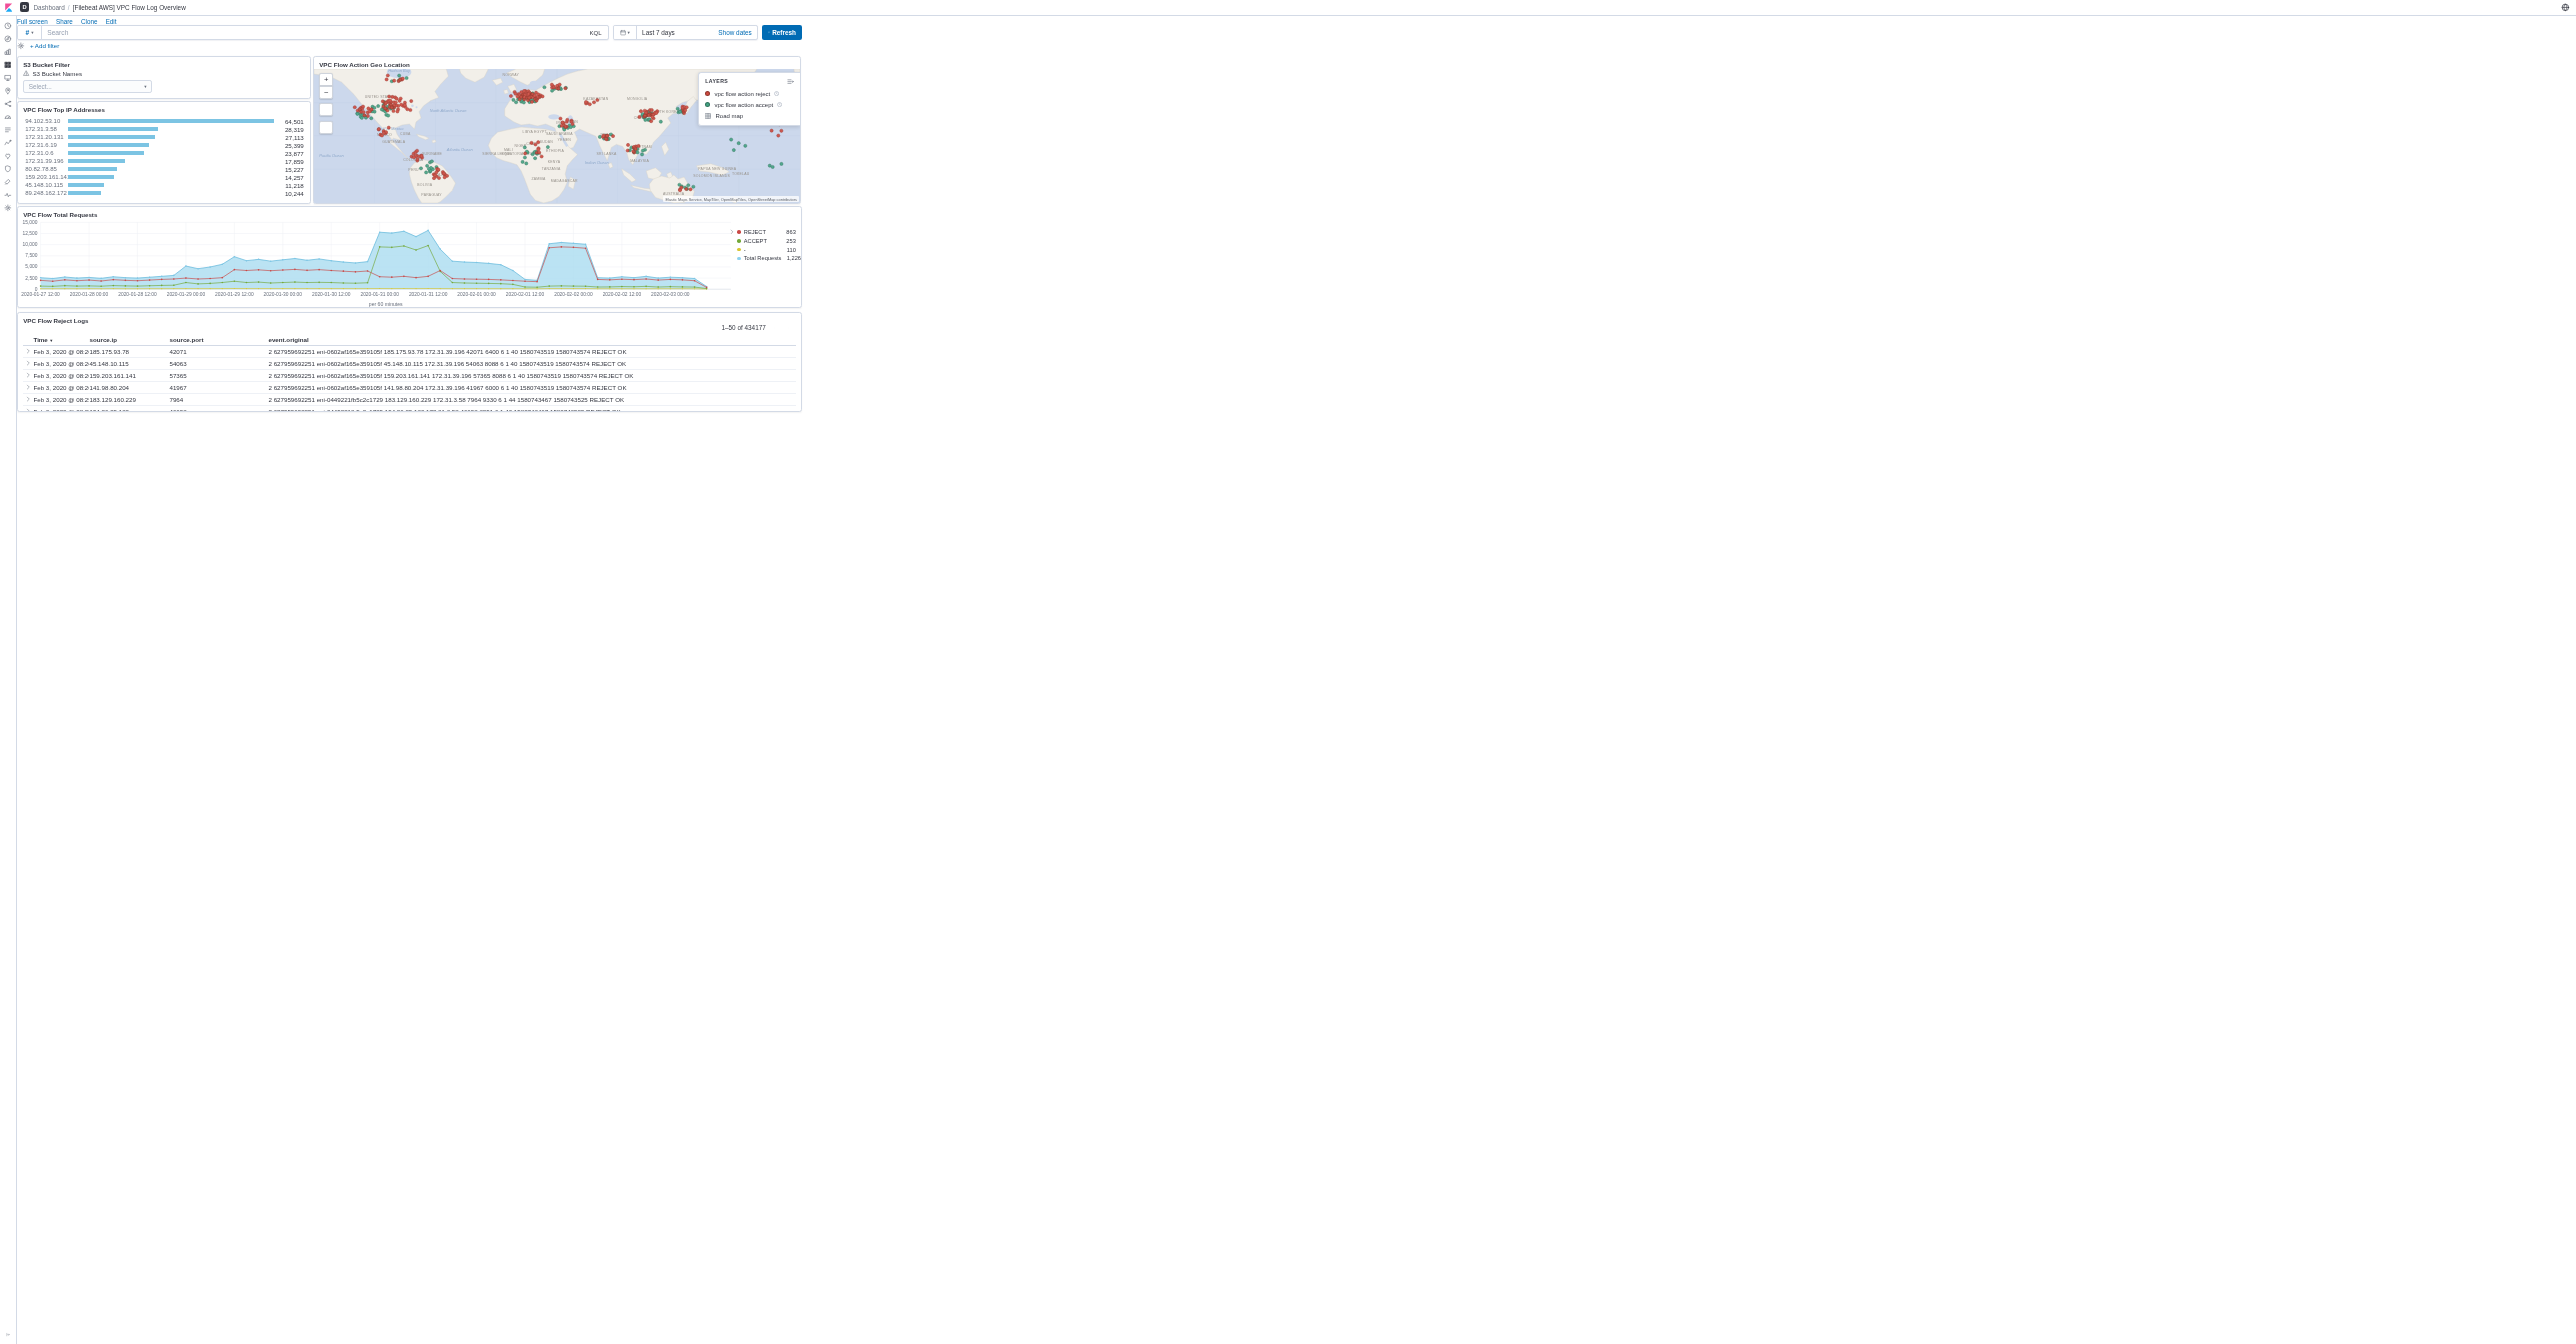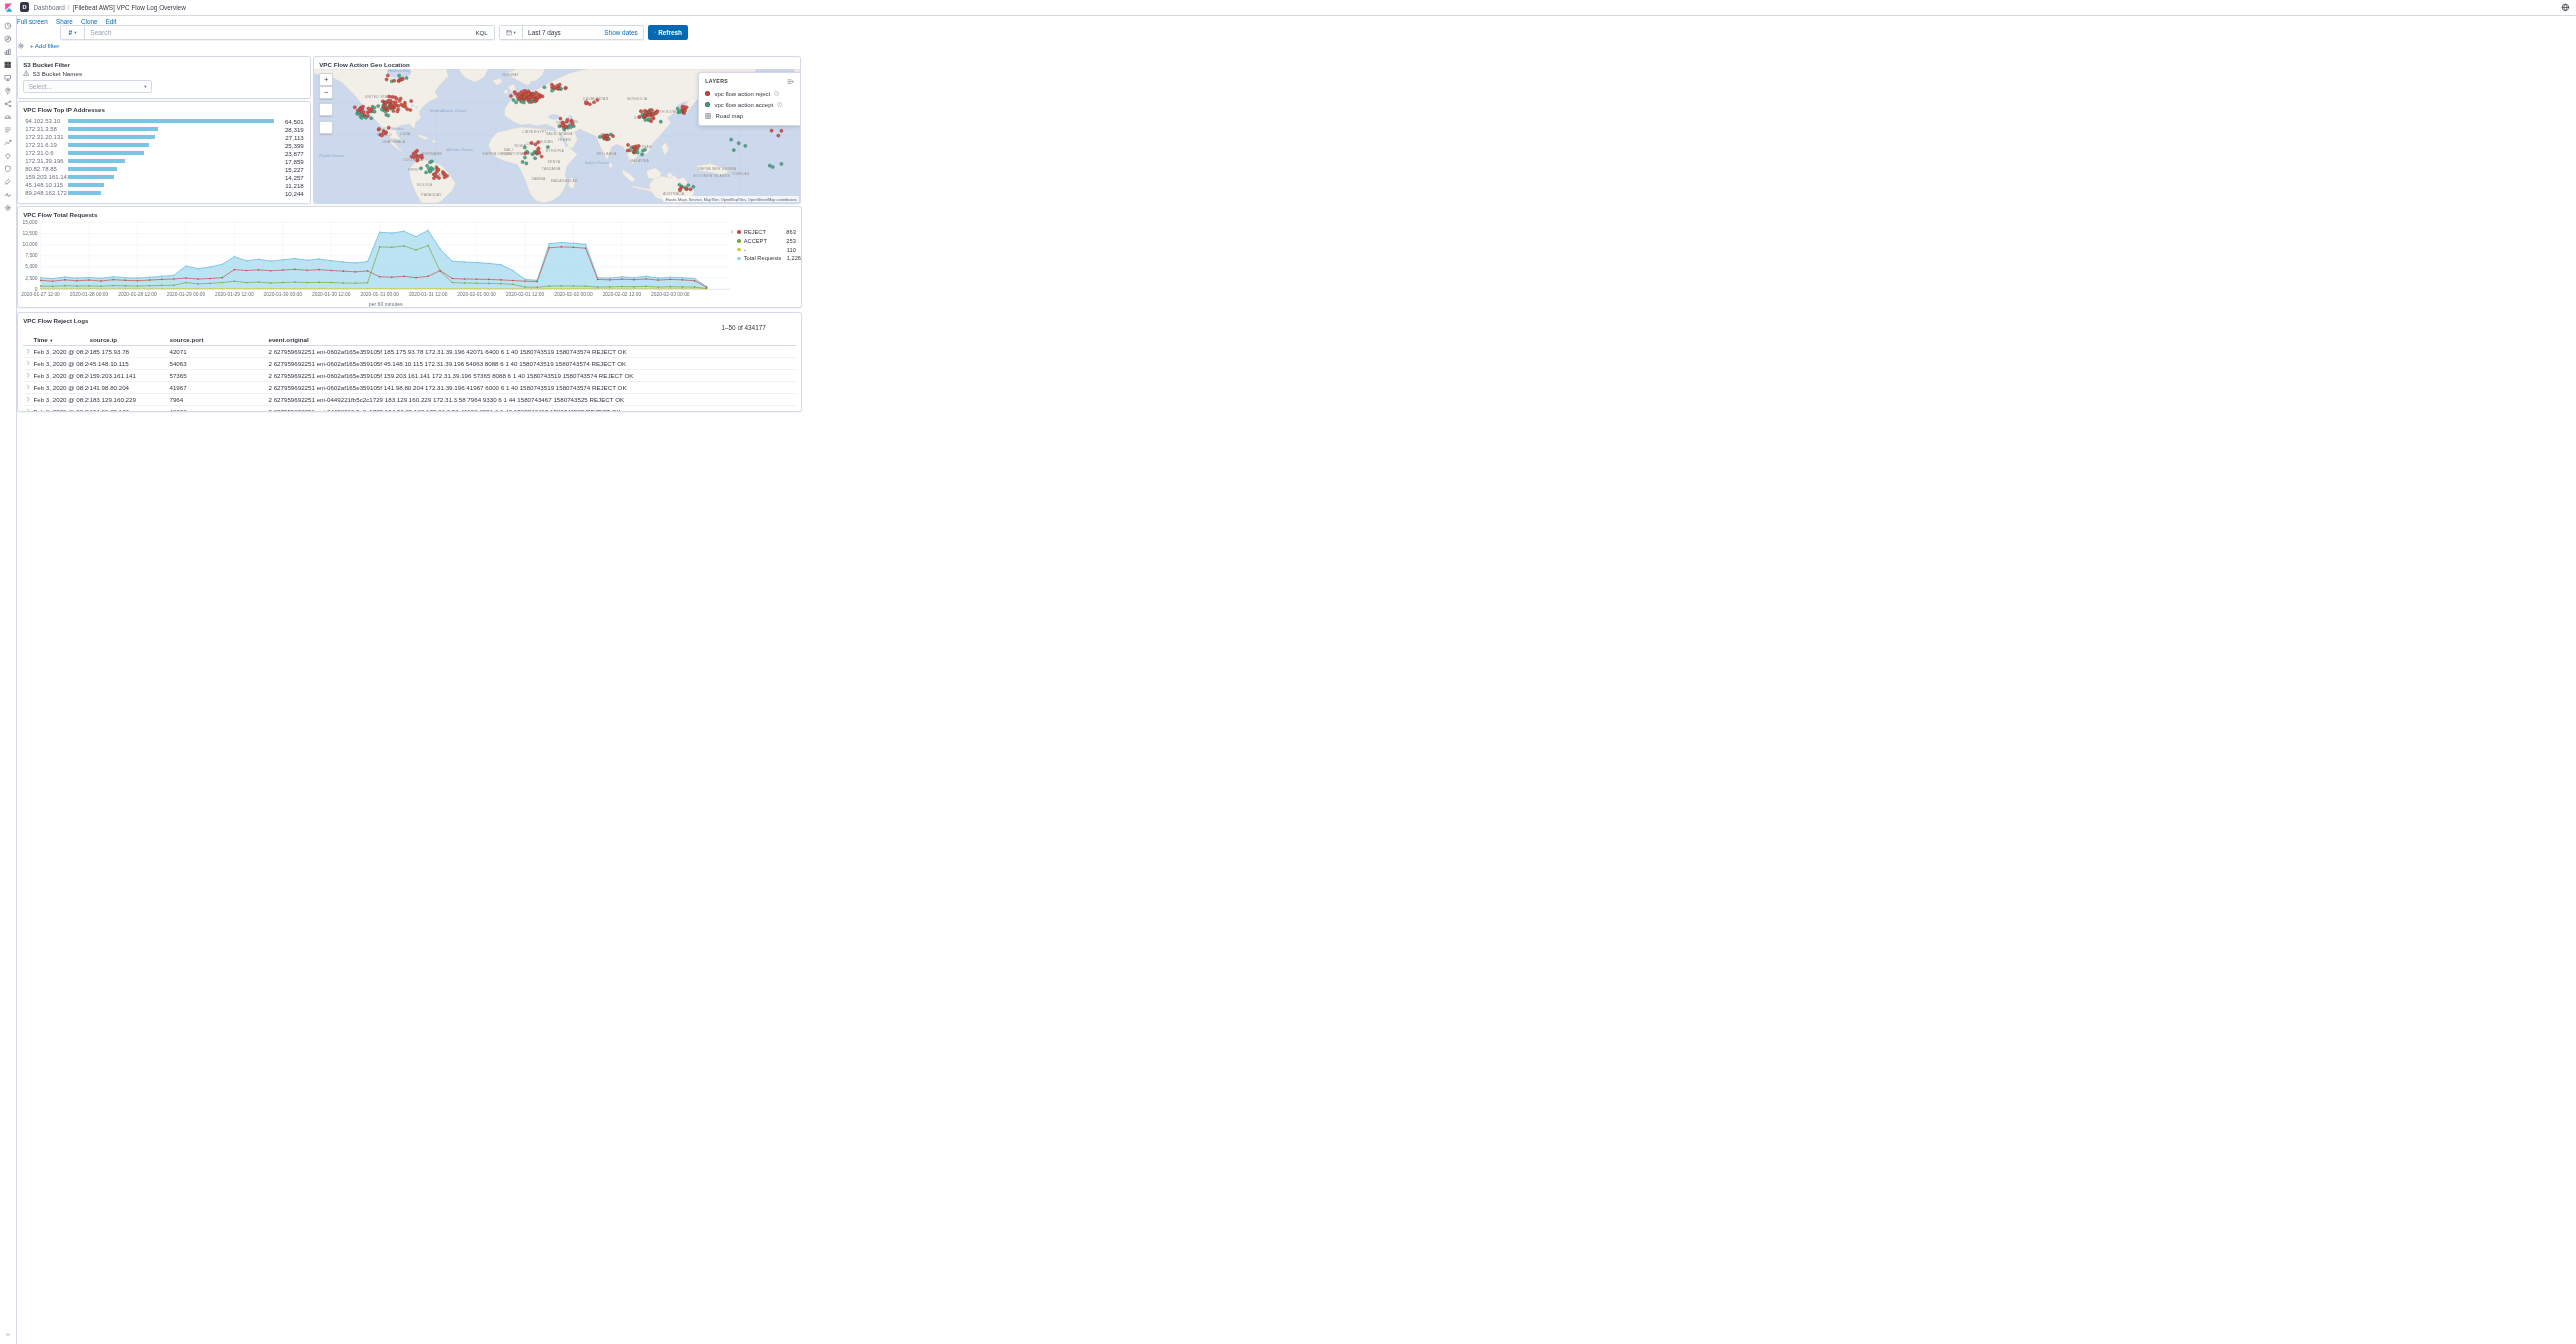--- a/index.html
+++ b/index.html
@@ -26,21 +26,21 @@
   #sidebar-icons{padding-top:4.1px;}
   .sb-item{width:16px;height:13px;display:flex;align-items:center;justify-content:center;color:#69707D;cursor:pointer;}
   .sb-item.active{color:#343741;}
   .sb-item.active svg *{stroke:#343741;fill:#343741;}
   .sb-collapse{position:absolute;bottom:4.1px;left:0;width:16px;height:11.3px;border:none;background:none;color:#69707D;
     display:flex;align-items:center;justify-content:center;cursor:pointer;}
 
   
   .menu-row{position:absolute;left:17px;top:17.5px;display:flex;gap:8.2px;z-index:5;}
   .menu-link{color:#006BB4;font-size:6.3px;cursor:pointer;}
-  .query-row{position:absolute;left:17px;top:25px;width:628px;display:flex;gap:4.1px;z-index:5;margin-left:43px;}
+  .query-row{position:absolute;left:17px;top:25px;width:785px;display:flex;gap:4.1px;z-index:5;}
   .search-group{flex:1 1 auto;height:15px;background:#fff;border:0.5px solid #D3DAE6;border-radius:2.1px;
     display:flex;align-items:center;overflow:hidden;box-shadow:0 0.5px 1px rgba(152,162,179,.15);}
   .sq-left{width:24px;height:100%;border:none;border-right:0.5px solid #D3DAE6;background:#fff;display:flex;
     align-items:center;justify-content:center;gap:2.1px;cursor:pointer;}
   .hash{color:#006BB4;font-weight:700;font-size:6.7px;}
   .caret{color:#69707D;font-size:4.6px;}
   .search-input{flex:1;border:none;outline:none;padding:0 5.2px;font-size:6.7px;font-family:"Liberation Sans",sans-serif;color:#343741;}
   .search-input::placeholder{color:#98A2B3;}
   .kql{padding:0 6.2px;color:#343741;font-size:6px;cursor:pointer;}
   .date-group{width:145px;height:15px;background:#fff;border:0.5px solid #D3DAE6;border-radius:2.1px;display:flex;

